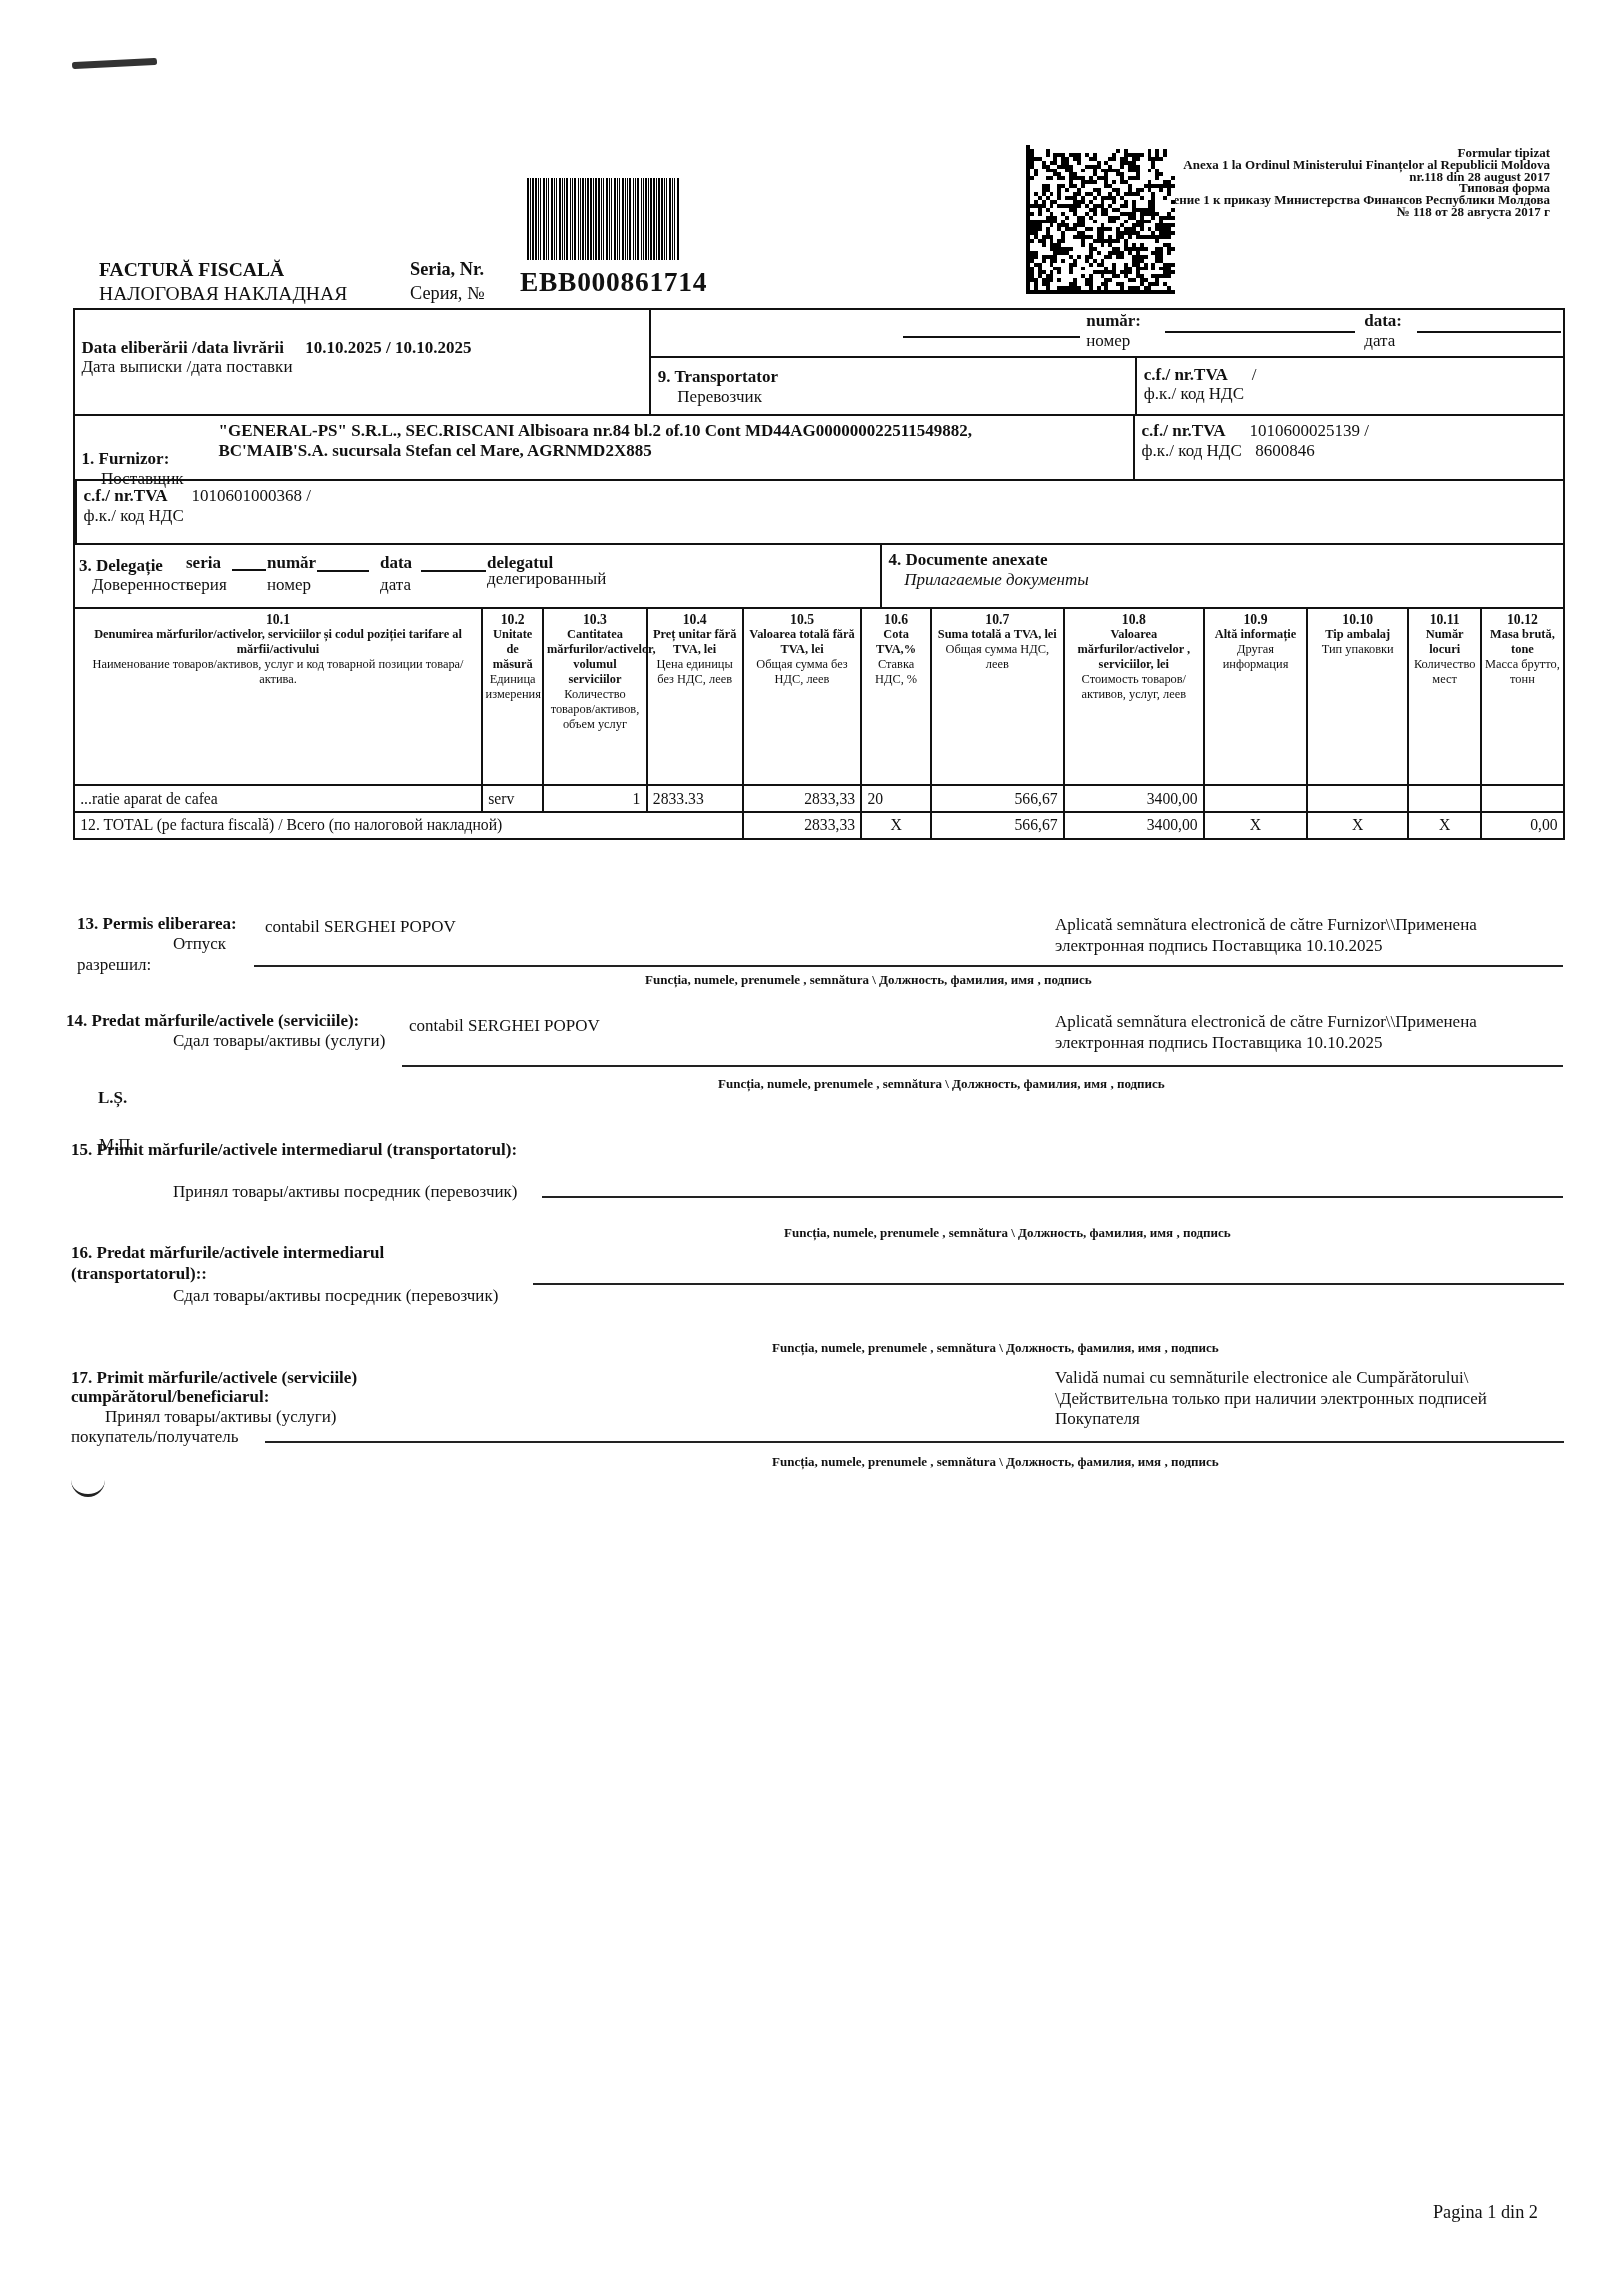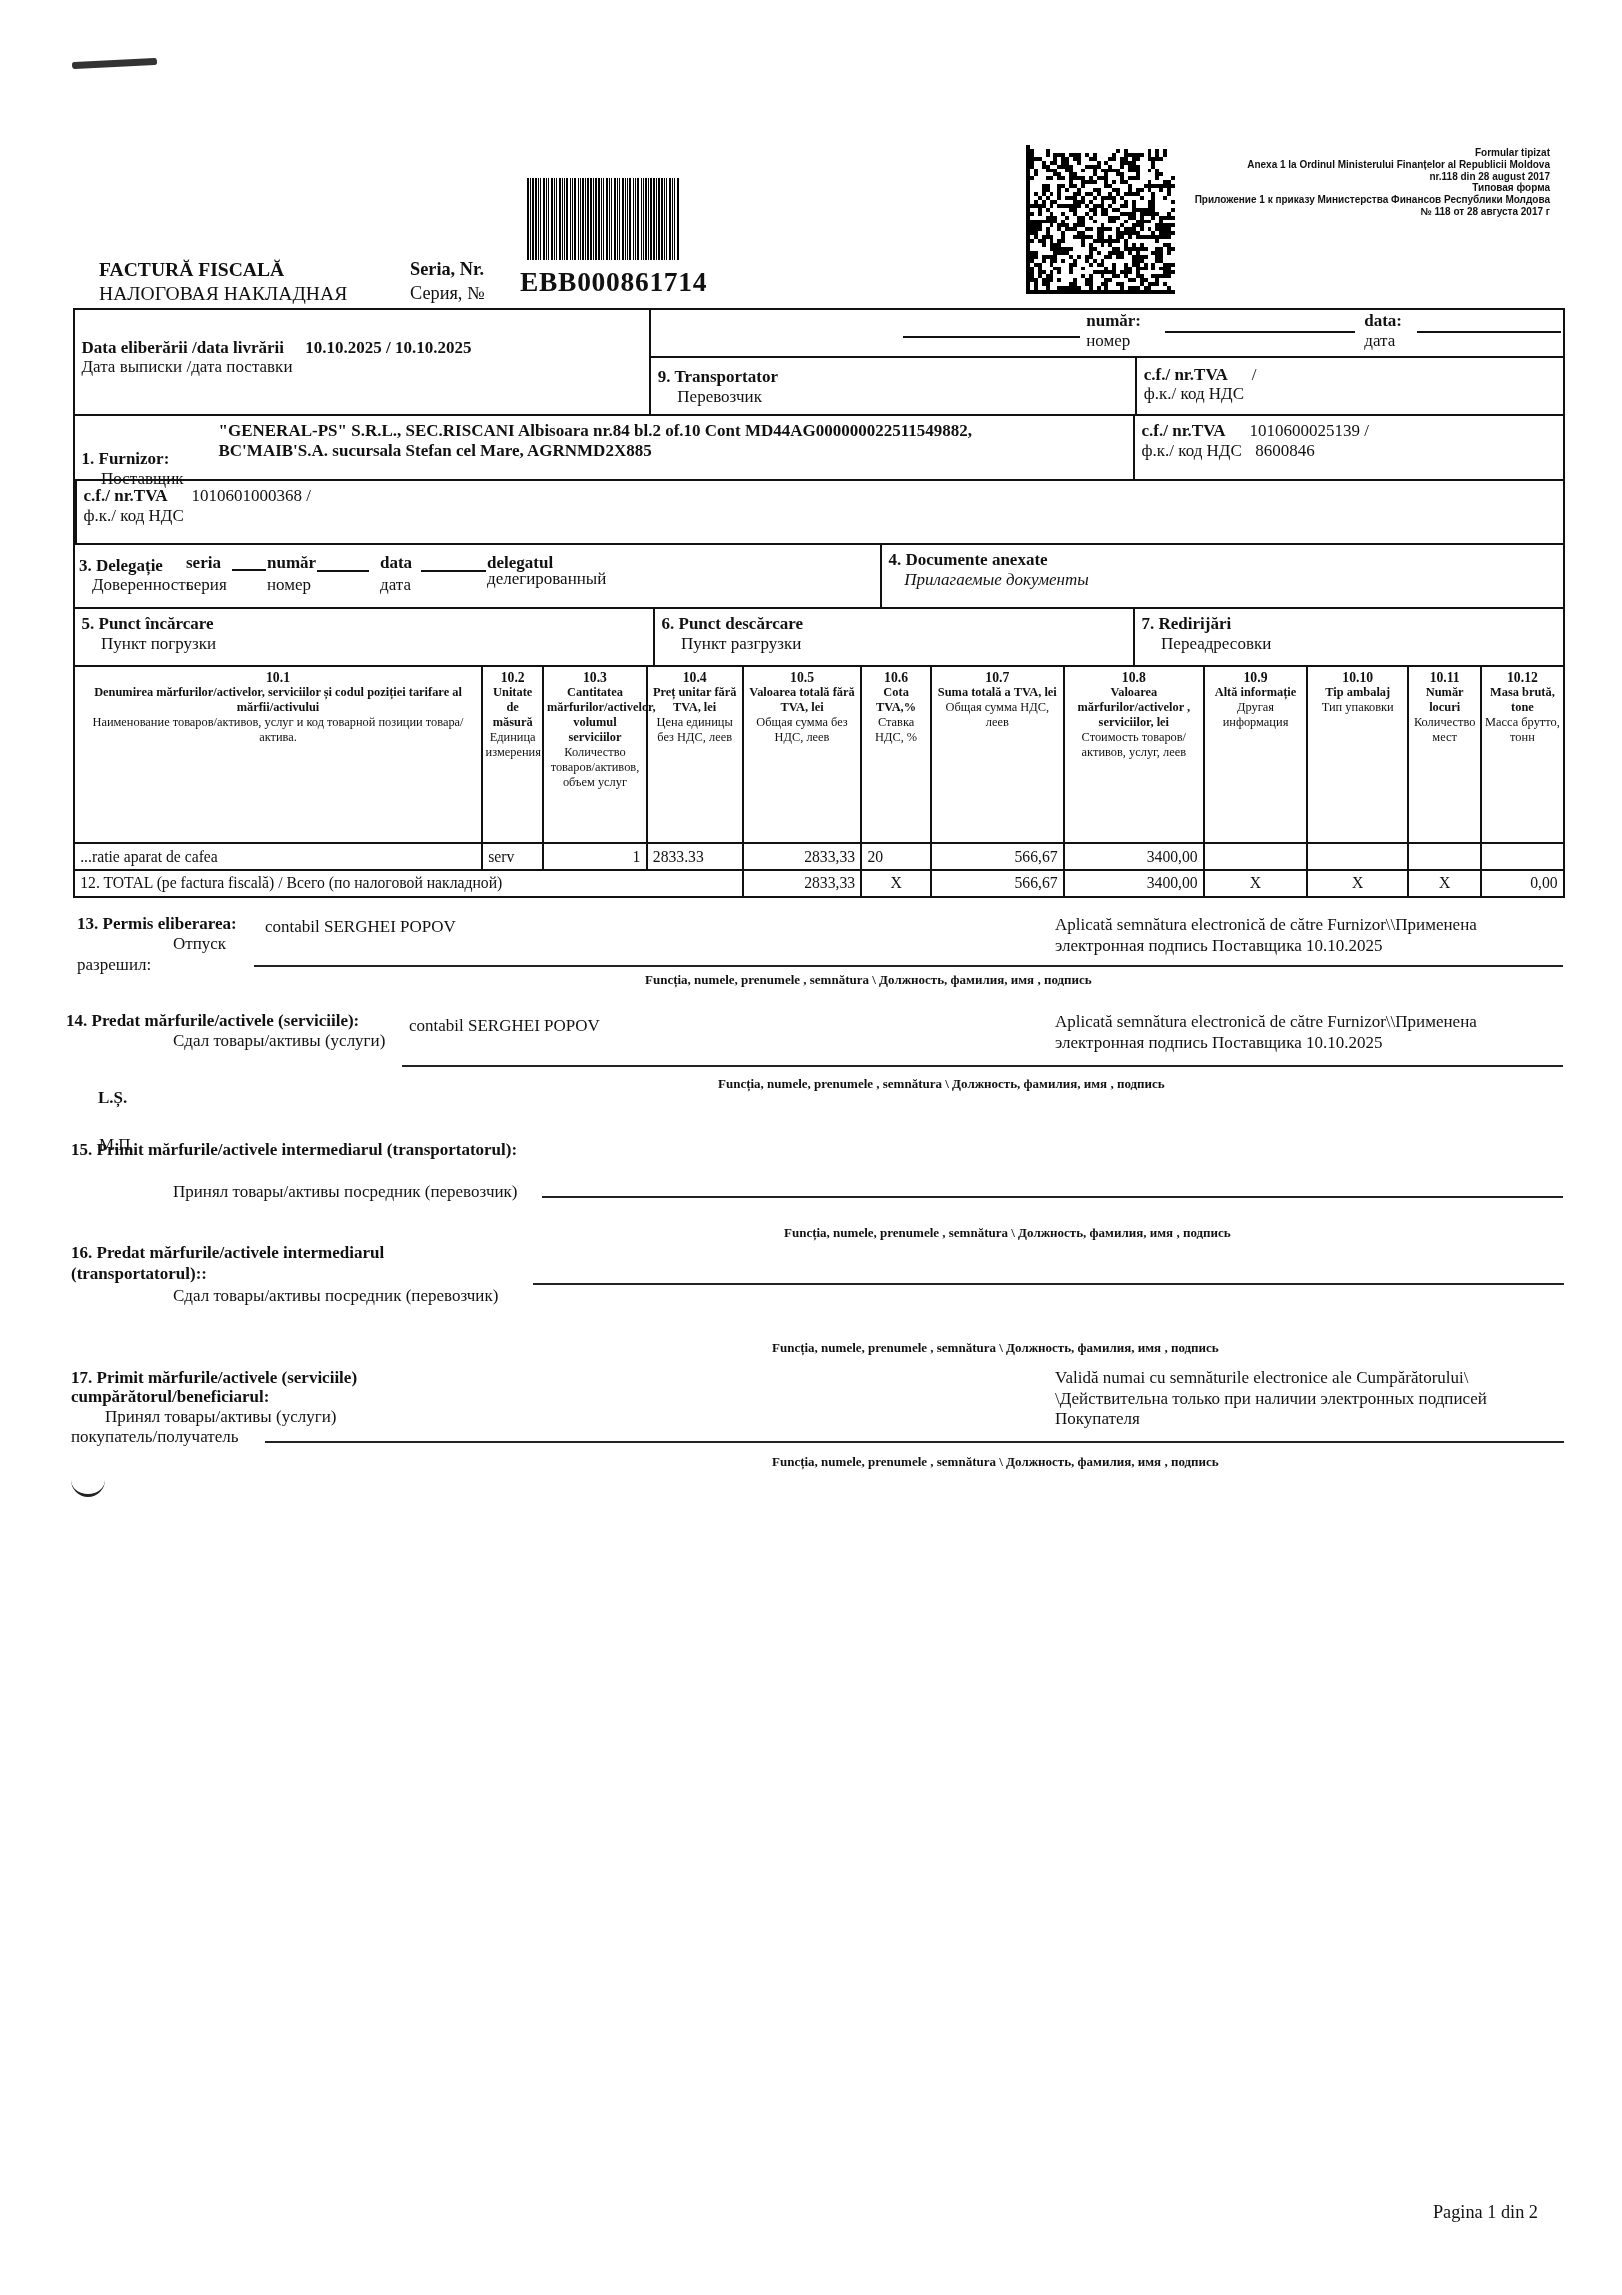--- a/index.html
+++ b/index.html
@@ -2,21 +2,21 @@
 <html style="font-size:10.5px"><head>
 <meta charset="utf-8">
 <style>
   html, body { margin:0; padding:0; background:#ffffff; }
   body { width:1623px; height:2295px; position:relative; overflow:hidden;
          font-family:"Liberation Serif","DejaVu Serif",serif; color:#111; }
   .abs { position:absolute; }
   .b { font-weight:bold; }
   .mark-scribble { position:absolute; left:72px; top:60px; width:85px; height:6.5px;
                    background:#333; border-radius:2.6px; transform:rotate(-3deg); }
-  .legal { right:73px; top:147px; text-align:right; font-size:10px; line-height:11.8px; font-weight:bold; font-family:Liberation Sans, sans-serif;margin-left:36px; }
+  .legal { right:73px; top:147px; text-align:right; font-size:13px; line-height:11.8px; font-weight:bold; font-family:Liberation Serif, serif;margin-left:36px; }
   .legal div { white-space:nowrap; }
   .title { left:99px; top:258px; font-size:19.6px; line-height:23.6px; }
   .seria-lbl { left:410px; top:258px; font-size:18.3px; line-height:23.6px; }
   .seria-no { left:520px; top:266px; font-size:27.5px; font-weight:bold; letter-spacing:0.7px; }
   .barcode { left:527px; top:178px; width:154px; height:82px; display:flex; align-items:stretch; }
   .barcode span { display:block; background:#000; margin-right:1.3px; }
   .qr { left:1026px; top:145px; width:149px; height:149px; background:#fff; }
 
   .frame { position:absolute; left:73px; top:308px; width:1492px; border:2px solid #111; box-sizing:border-box; }
   .row { display:flex; border-bottom:2px solid #111; box-sizing:border-box; }
@@ -831,34 +831,20 @@
       <span class="line abs" style="left:346px; top:25px; width:65px;"></span>
       <span class="abs b" style="left:412px; top:7.9px;">delegatul</span>
       <span class="abs" style="left:412px; top:24px;text-align:center;">делегированный</span>
     </div>
     <div class="cell vsep" style="flex:1;">
       <div class="b">4. Documente anexate</div>
       <div class="sub" style="padding-left:15.7px;font-style:italic;">Прилагаемые документы</div>
     </div>
   </div>
 
-  <div class="row" style="height:58px;">
-    <div class="cell" style="width:578px;">
-      <div class="b">5. Punct încărcare</div>
-      <div class="sub">Пункт погрузки</div>
-    </div>
-    <div class="cell vsep" style="width:480px;">
-      <div class="b">6. Punct descărcare</div>
-      <div class="sub">Пункт разгрузки</div>
-    </div>
-    <div class="cell vsep" style="flex:1;">
-      <div class="b">7. Redirijări</div>
-      <div class="sub">Переадресовки</div>
-    </div>
-  </div>
 
   <table class="goods" style="margin:-2px; width:calc(100% + 3.9px);">
     <colgroup>
       <col style="width:399px">
         <col style="width:60px">
         <col style="width:101px">
         <col style="width:94px">
       <col style="width:116px">
         <col style="width:68px">
         <col style="width:130px">

